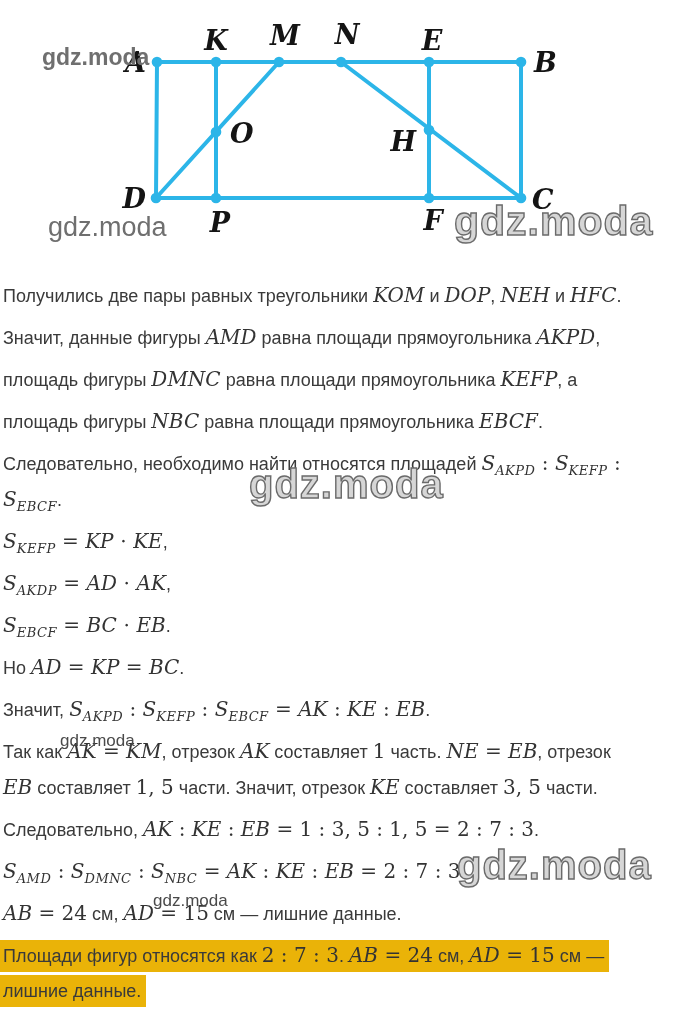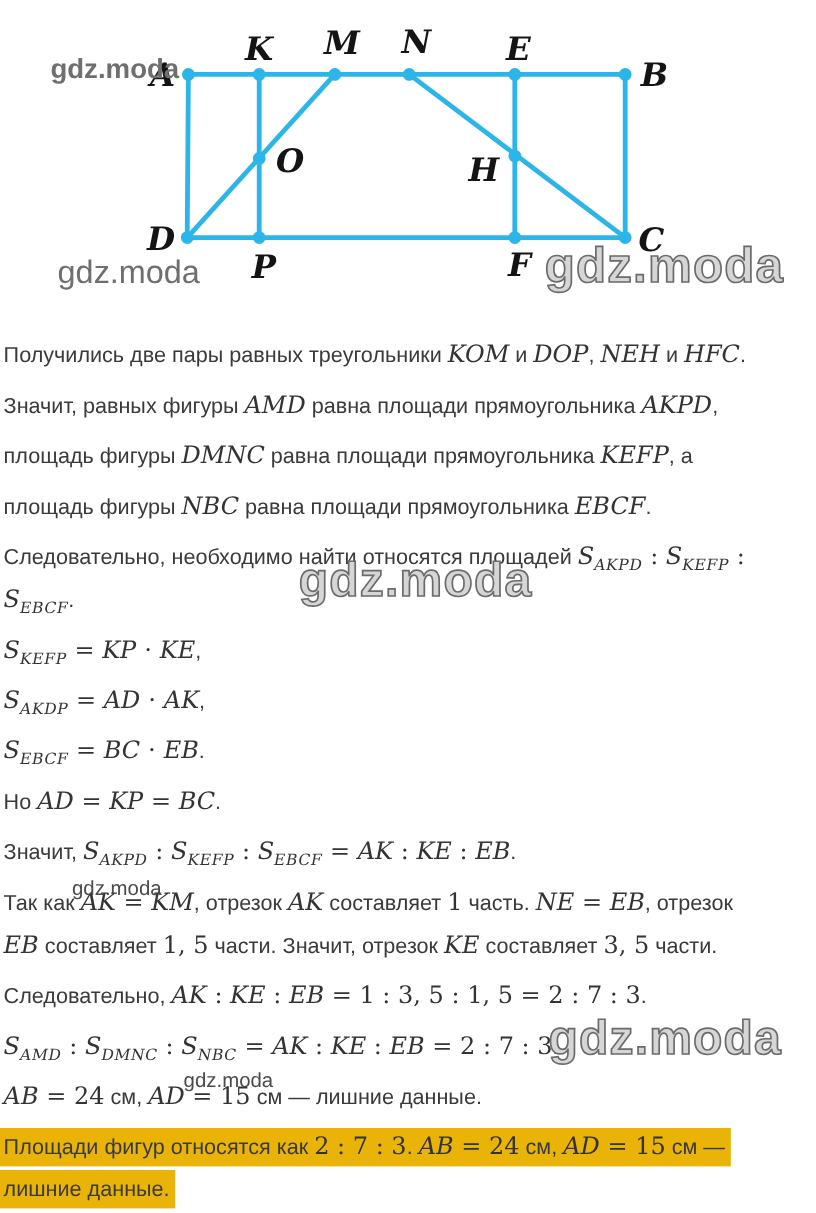--- a/index.html
+++ b/index.html
@@ -84,21 +84,21 @@
         <text x="230" y="143" text-anchor="start" class="pt-label">O</text>
         <text x="416" y="151" text-anchor="end" class="pt-label">H</text>
       </svg>
     <div class="wm wm-fig1">gdz.moda</div>
     <div class="wm wm-fig2">gdz.moda</div>
     <div class="wm wm-outline wm-fig3">gdz.moda</div>
   </div>
 
   <div class="content">
     <p class="line"><span class="seg-text">Получились две пары равных треугольники </span><span class="seg-math">KOM</span><span class="seg-text"> и </span><span class="seg-math">DOP</span><span class="seg-text">, </span><span class="seg-math">NEH</span><span class="seg-text"> и </span><span class="seg-math">HFC</span><span class="seg-text">.</span></p>
-    <p class="line"><span class="seg-text">Значит, равных фигуры </span><span class="seg-math">AMD</span><span class="seg-text"> равна площади прямоугольника </span><span class="seg-math">AKPD</span><span class="seg-text">,</span></p>
+    <p class="line"><span class="seg-text">Значит, данные фигуры </span><span class="seg-math">AMD</span><span class="seg-text"> равна площади прямоугольника </span><span class="seg-math">AKPD</span><span class="seg-text">,</span></p>
     <p class="line"><span class="seg-text">площадь фигуры </span><span class="seg-math">DMNC</span><span class="seg-text"> равна площади прямоугольника </span><span class="seg-math">KEFP</span><span class="seg-text">, а</span></p>
     <p class="line"><span class="seg-text">площадь фигуры </span><span class="seg-math">NBC</span><span class="seg-text"> равна площади прямоугольника </span><span class="seg-math">EBCF</span><span class="seg-text">.</span></p>
     <p class="line"><span class="seg-text">Следовательно, необходимо найти относятся площадей </span><span class="seg-mathsub"><span>S</span><sub>AKPD</sub></span><span class="seg-mnum"> : </span><span class="seg-mathsub"><span>S</span><sub>KEFP</sub></span><span class="seg-mnum"> :</span><br><span class="seg-mathsub"><span>S</span><sub>EBCF</sub></span><span class="seg-text">.</span></p>
     <p class="line"><span class="seg-mathsub"><span>S</span><sub>KEFP</sub></span><span class="seg-mnum"> = </span><span class="seg-math">KP</span><span class="seg-mnum"> ⋅ </span><span class="seg-math">KE</span><span class="seg-text">,</span></p>
     <p class="line"><span class="seg-mathsub"><span>S</span><sub>AKDP</sub></span><span class="seg-mnum"> = </span><span class="seg-math">AD</span><span class="seg-mnum"> ⋅ </span><span class="seg-math">AK</span><span class="seg-text">,</span></p>
     <p class="line"><span class="seg-mathsub"><span>S</span><sub>EBCF</sub></span><span class="seg-mnum"> = </span><span class="seg-math">BC</span><span class="seg-mnum"> ⋅ </span><span class="seg-math">EB</span><span class="seg-text">.</span></p>
     <p class="line"><span class="seg-text">Но </span><span class="seg-math">AD</span><span class="seg-mnum"> = </span><span class="seg-math">KP</span><span class="seg-mnum"> = </span><span class="seg-math">BC</span><span class="seg-text">.</span></p>
     <p class="line"><span class="seg-text">Значит, </span><span class="seg-mathsub"><span>S</span><sub>AKPD</sub></span><span class="seg-mnum"> : </span><span class="seg-mathsub"><span>S</span><sub>KEFP</sub></span><span class="seg-mnum"> : </span><span class="seg-mathsub"><span>S</span><sub>EBCF</sub></span><span class="seg-mnum"> = </span><span class="seg-math">AK</span><span class="seg-mnum"> : </span><span class="seg-math">KE</span><span class="seg-mnum"> : </span><span class="seg-math">EB</span><span class="seg-text">.</span></p>
     <p class="line"><span class="seg-text">Так как </span><span class="seg-math">AK</span><span class="seg-mnum"> = </span><span class="seg-math">KM</span><span class="seg-text">, отрезок </span><span class="seg-math">AK</span><span class="seg-text"> составляет </span><span class="seg-mnum">1</span><span class="seg-text"> часть. </span><span class="seg-math">NE</span><span class="seg-mnum"> = </span><span class="seg-math">EB</span><span class="seg-text">, отрезок</span><br><span class="seg-math">EB</span><span class="seg-text"> составляет </span><span class="seg-mnum">1, 5</span><span class="seg-text"> части. Значит, отрезок </span><span class="seg-math">KE</span><span class="seg-text"> составляет </span><span class="seg-mnum">3, 5</span><span class="seg-text"> части.</span></p>
     <p class="line"><span class="seg-text">Следовательно, </span><span class="seg-math">AK</span><span class="seg-mnum"> : </span><span class="seg-math">KE</span><span class="seg-mnum"> : </span><span class="seg-math">EB</span><span class="seg-mnum"> = 1 : 3, 5 : 1, 5 = 2 : 7 : 3</span><span class="seg-text">.</span></p>

